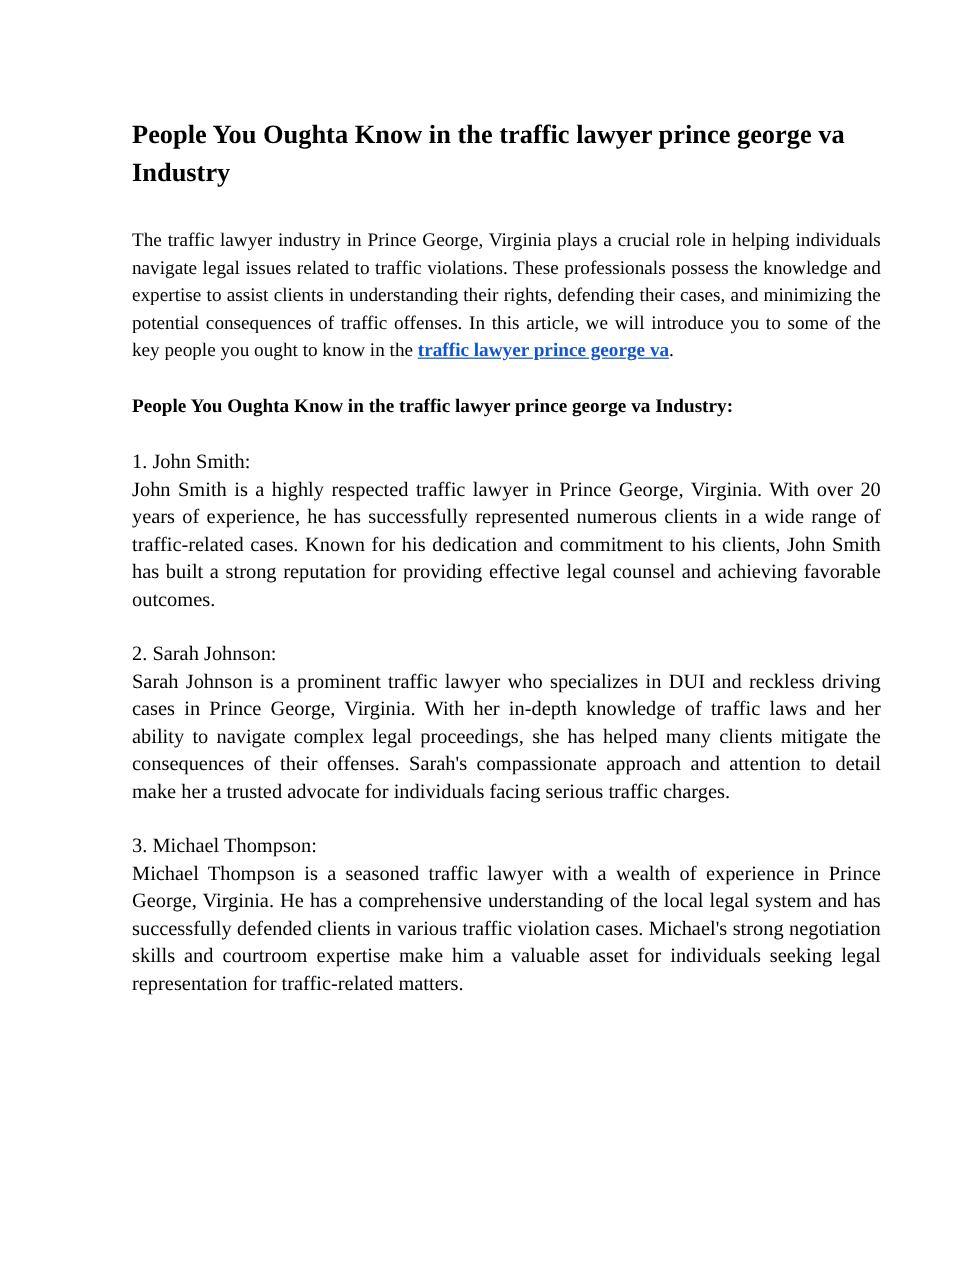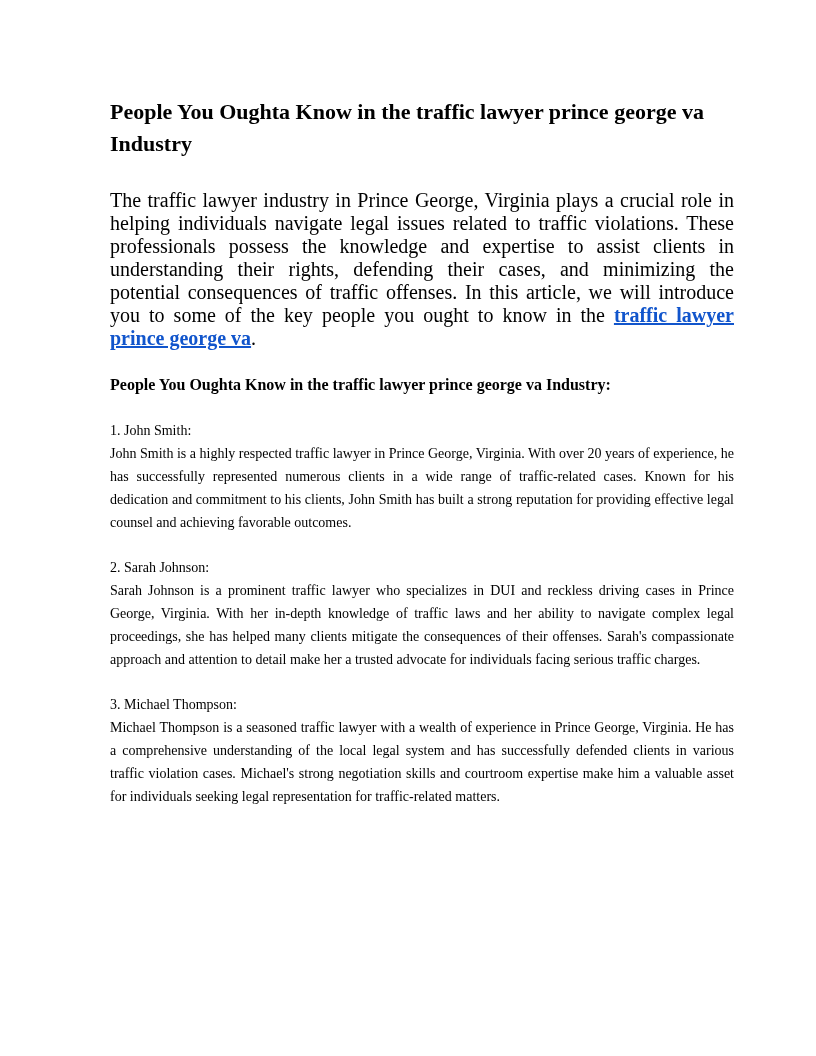--- a/index.html
+++ b/index.html
@@ -34,27 +34,27 @@
     font-weight: bold;
     margin: 0 0 24px 0;
   }
   .list-heading {
     font-size: 16px;
     line-height: 20px;
     font-weight: bold;
     margin: 0 0 24px 0;
   }
   .para {
-    font-size: 20px;
+    font-size: 16px;
     line-height: 23px;
     text-align: justify;
     margin: 0 0 25px 0;
   }
   .person {
-    font-size: 14px;
+    font-size: 17px;
     line-height: 23px;
     text-align: justify;
     margin: 0 0 22px 0;
   }
   .person .name-line {
     display: block;
   }
   a.doc-link {
     font-weight: bold;
     text-decoration: underline;

